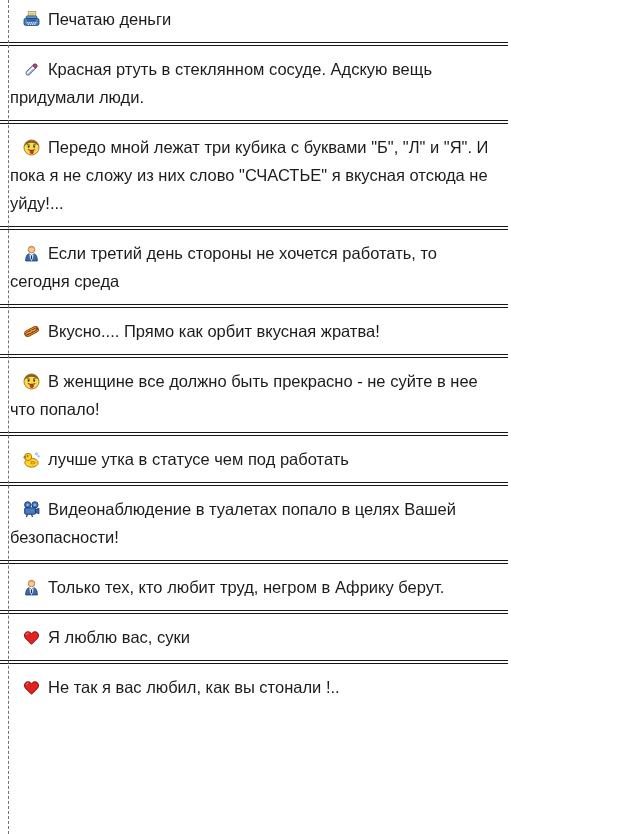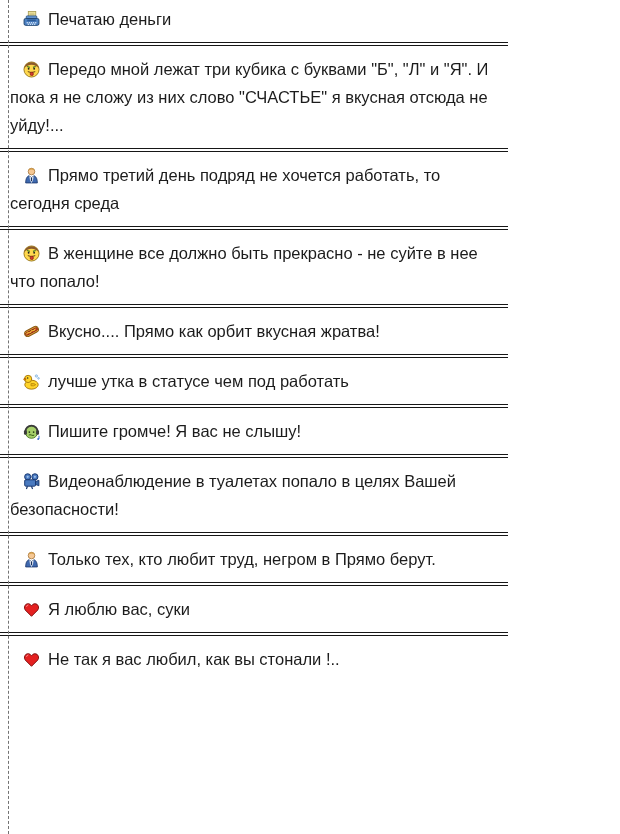--- a/index.html
+++ b/index.html
@@ -140,69 +140,69 @@
 </svg>
 
 <div id="frame">
   <div id="list">
   <div class="row">
     <p class="line"><svg class="glyph">
             <use href="#typewriter-icon"></use>
           </svg><span class="txt">Печатаю деньги</span></p>
   </div>
 
+  <div class="row">
+    <p class="line"><svg class="glyph">
+            <use href="#ampoule-icon"></use>
+          </svg><span class="txt">Красная ртуть в стеклянном сосуде. Адскую вещь придумали люди.</span></p>
+  </div>
 
   <div class="row">
     <p class="line"><svg class="glyph">
             <use href="#crazy-face-icon"></use>
           </svg><span class="txt">Передо мной лежат три кубика с буквами "Б", "Л" и "Я". И пока я не сложу из них слово "СЧАСТЬЕ" я вкусная отсюда не уйду!...</span></p>
   </div>
 
   <div class="row">
     <p class="line"><svg class="glyph">
             <use href="#businessman-icon"></use>
-          </svg><span class="txt">Прямо третий день подряд не хочется работать, то сегодня среда</span></p>
+          </svg><span class="txt">Если третий день стороны не хочется работать, то сегодня среда</span></p>
+  </div>
+
+  <div class="row">
+    <p class="line"><svg class="glyph">
+            <use href="#hotdog-icon"></use>
+          </svg><span class="txt">Вкусно.... Прямо как орбит вкусная жратва!</span></p>
   </div>
 
   <div class="row">
     <p class="line"><svg class="glyph">
             <use href="#crazy-face-icon"></use>
           </svg><span class="txt">В женщине все должно быть прекрасно - не суйте в нее что попало!</span></p>
   </div>
 
   <div class="row">
     <p class="line"><svg class="glyph">
-            <use href="#hotdog-icon"></use>
-          </svg><span class="txt">Вкусно.... Прямо как орбит вкусная жратва!</span></p>
-  </div>
-
-  <div class="row">
-    <p class="line"><svg class="glyph">
             <use href="#duck-icon"></use>
           </svg><span class="txt">лучше утка в статусе чем под работать</span></p>
   </div>
 
-  <div class="row">
-    <p class="line"><svg class="glyph">
-            <use href="#headphones-face-icon"></use>
-          </svg><span class="txt">Пишите громче! Я вас не слышу!</span></p>
-  </div>
 
 
   <div class="row">
     <p class="line"><svg class="glyph">
             <use href="#video-camera-icon"></use>
           </svg><span class="txt">Видеонаблюдение в туалетах попало в целях Вашей безопасности!</span></p>
   </div>
 
 
   <div class="row">
     <p class="line"><svg class="glyph">
             <use href="#businessman-icon"></use>
-          </svg><span class="txt">Только тех, кто любит труд, негром в Прямо берут.</span></p>
+          </svg><span class="txt">Только тех, кто любит труд, негром в Африку берут.</span></p>
   </div>
 
   <div class="row">
     <p class="line"><svg class="glyph">
             <use href="#heart-icon"></use>
           </svg><span class="txt">Я люблю вас, суки</span></p>
   </div>
 
 
   <div class="row">

